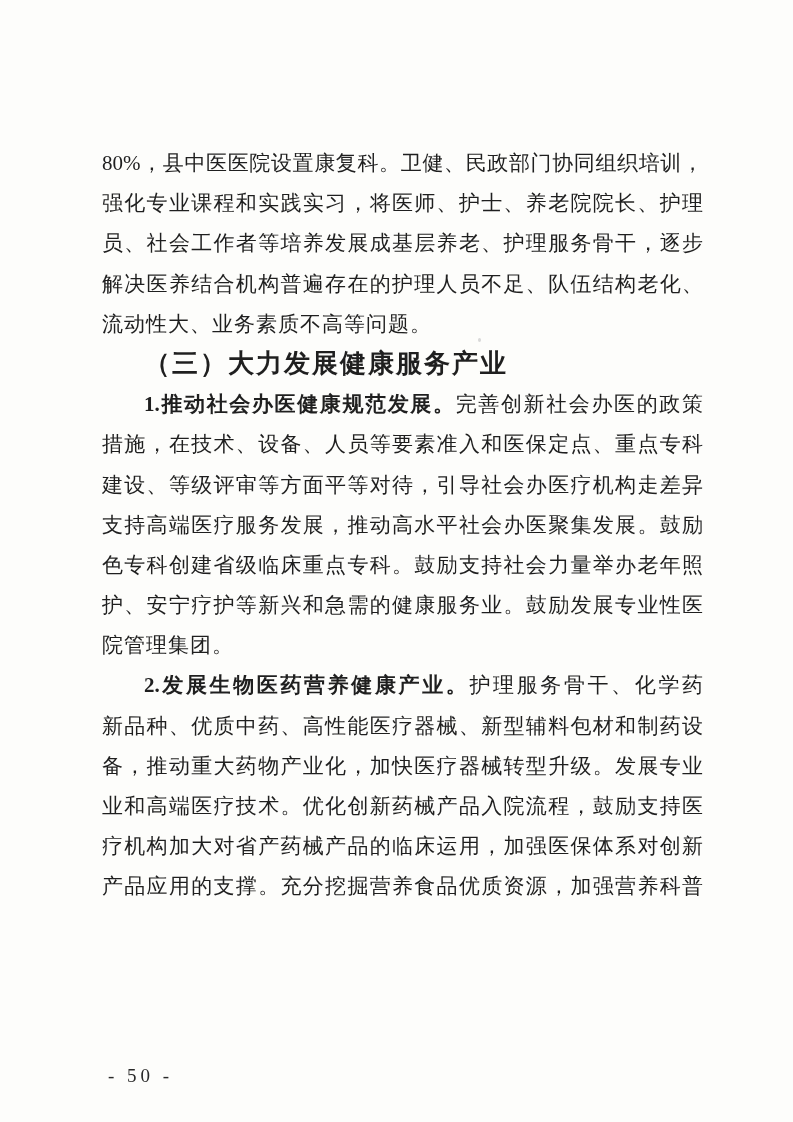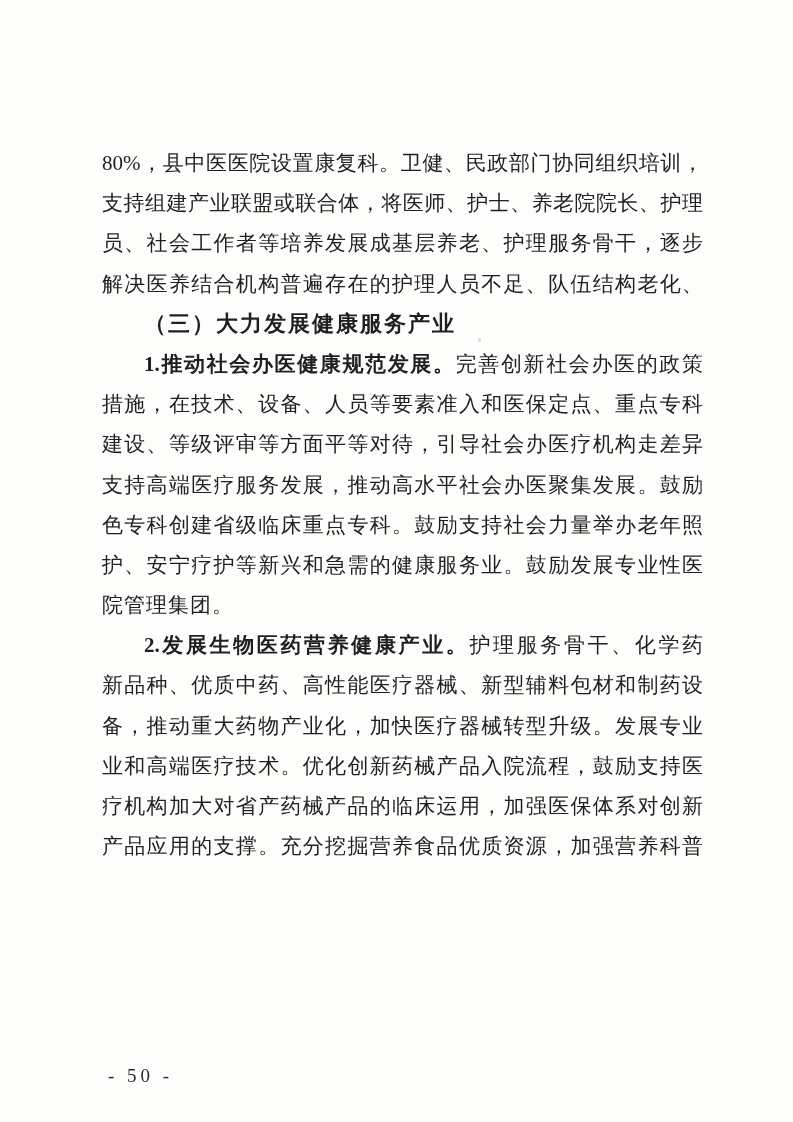--- a/index.html
+++ b/index.html
@@ -36,21 +36,21 @@
   .line.indent {
     padding-left: 42px;
     width: 559px;
   }
   .line.short {
     text-align-last: left;
     letter-spacing: 1px;
   }
   .line.heading {
     font-weight: 700;
-    font-size: 22px;
+    font-size: 26px;
     text-align-last: left;
     letter-spacing: 2px;
   }
   .lead {
     font-weight: 700;
   }
   .footer {
     position: absolute;
     left: 108px;
     top: 1041px;
@@ -69,23 +69,24 @@
     opacity: 0.7;
     border-radius: 50%;
   }
 </style>
 </head>
 <body>
 
 <div class="page" style="background: rgb(253, 253, 251);">
   <div class="textblock" id="textblock" style="color: rgb(31, 31, 31);">
       <div class="line"><span>80%，县中医医院设置康复科。卫健、民政部门协同组织培训，</span></div>
-      <div class="line"><span>支持组建产业联盟或联合体，将医师、护士、养老院院长、护理</span></div>
+      <div class="line"><span>强化专业课程和实践实习，将医师、护士、养老院院长、护理</span></div>
       <div class="line"><span>员、社会工作者等培养发展成基层养老、护理服务骨干，逐步</span></div>
       <div class="line"><span>解决医养结合机构普遍存在的护理人员不足、队伍结构老化、</span></div>
+      <div class="line short"><span>流动性大、业务素质不高等问题。</span></div>
       <div class="line indent heading short"><span>（三）大力发展健康服务产业</span></div>
       <div class="line indent"><span class="lead">1.推动社会办医健康规范发展。</span><span>完善创新社会办医的政策</span></div>
       <div class="line"><span>措施，在技术、设备、人员等要素准入和医保定点、重点专科</span></div>
       <div class="line"><span>建设、等级评审等方面平等对待，引导社会办医疗机构走差异</span></div>
       <div class="line"><span>支持高端医疗服务发展，推动高水平社会办医聚集发展。鼓励</span></div>
       <div class="line"><span>色专科创建省级临床重点专科。鼓励支持社会力量举办老年照</span></div>
       <div class="line"><span>护、安宁疗护等新兴和急需的健康服务业。鼓励发展专业性医</span></div>
       <div class="line short"><span>院管理集团。</span></div>
       <div class="line indent"><span class="lead">2.发展生物医药营养健康产业。</span><span>护理服务骨干、化学药</span></div>
       <div class="line"><span>新品种、优质中药、高性能医疗器械、新型辅料包材和制药设</span></div>

